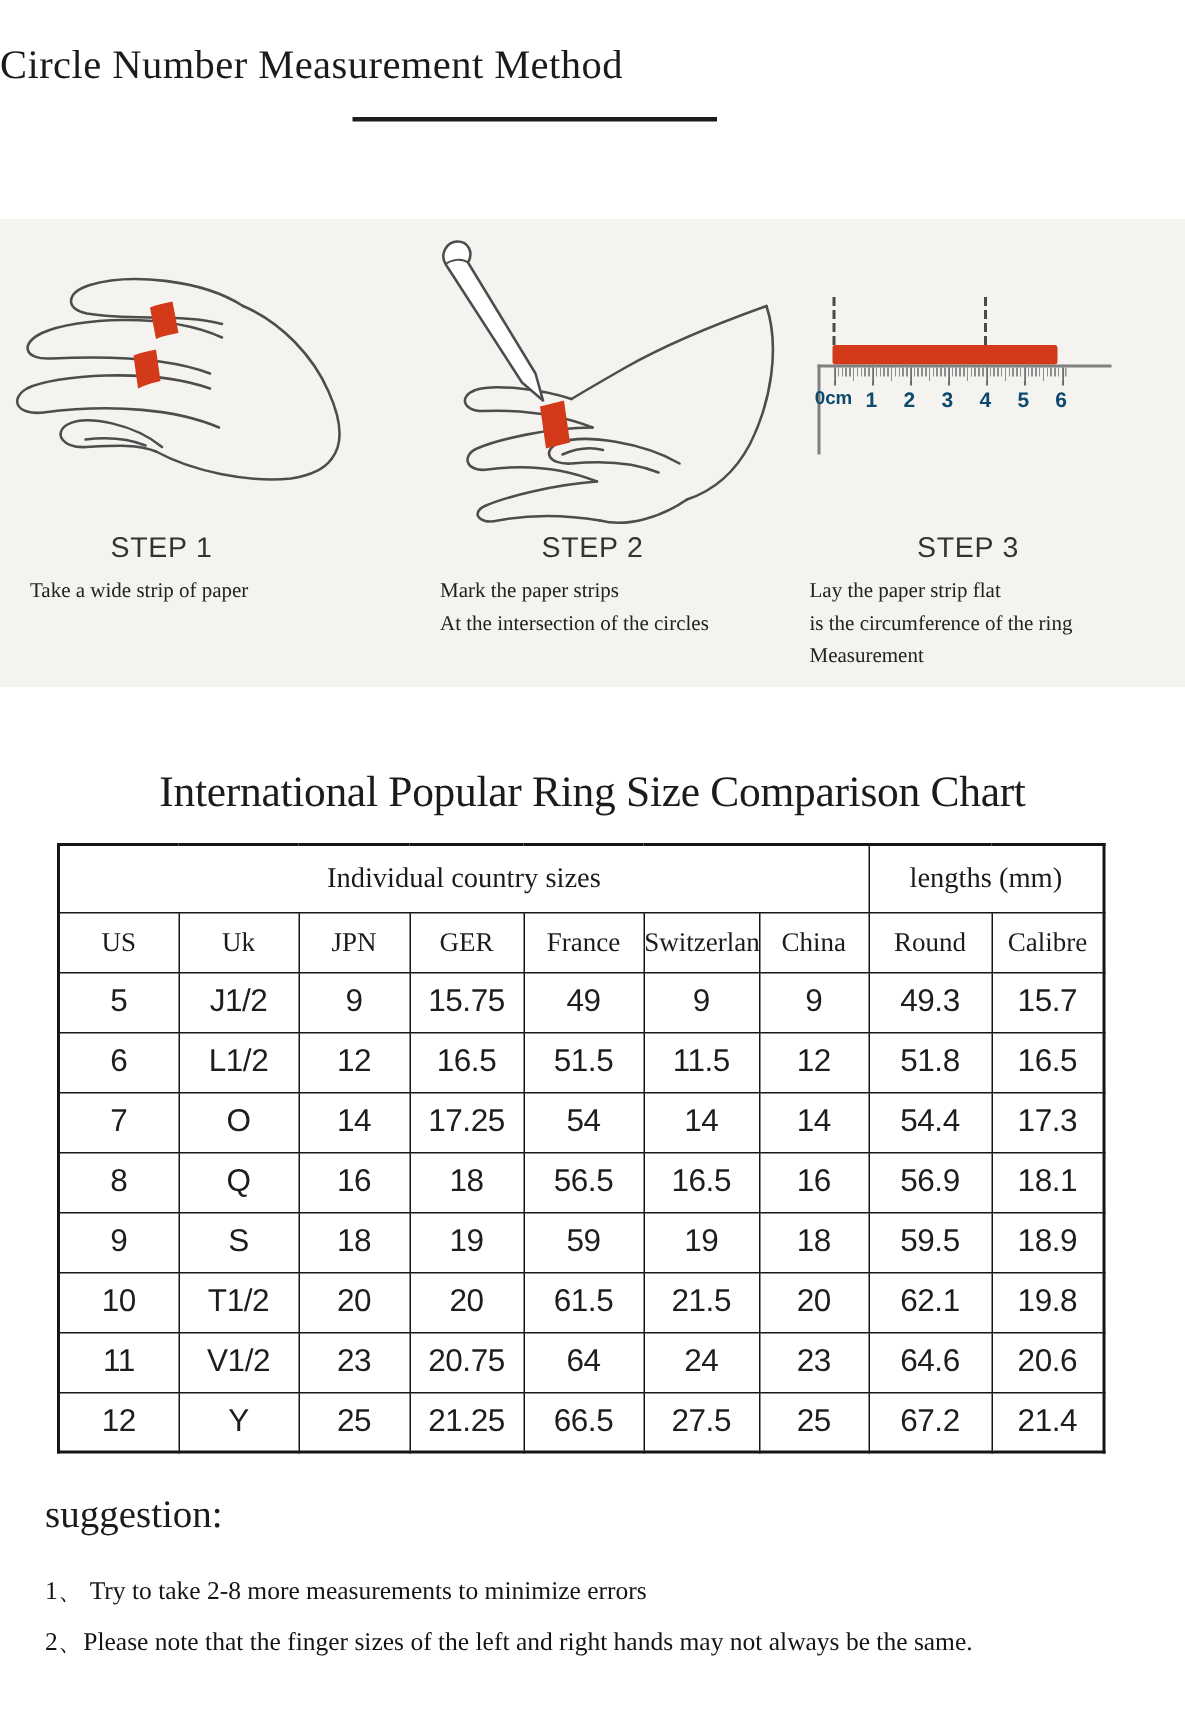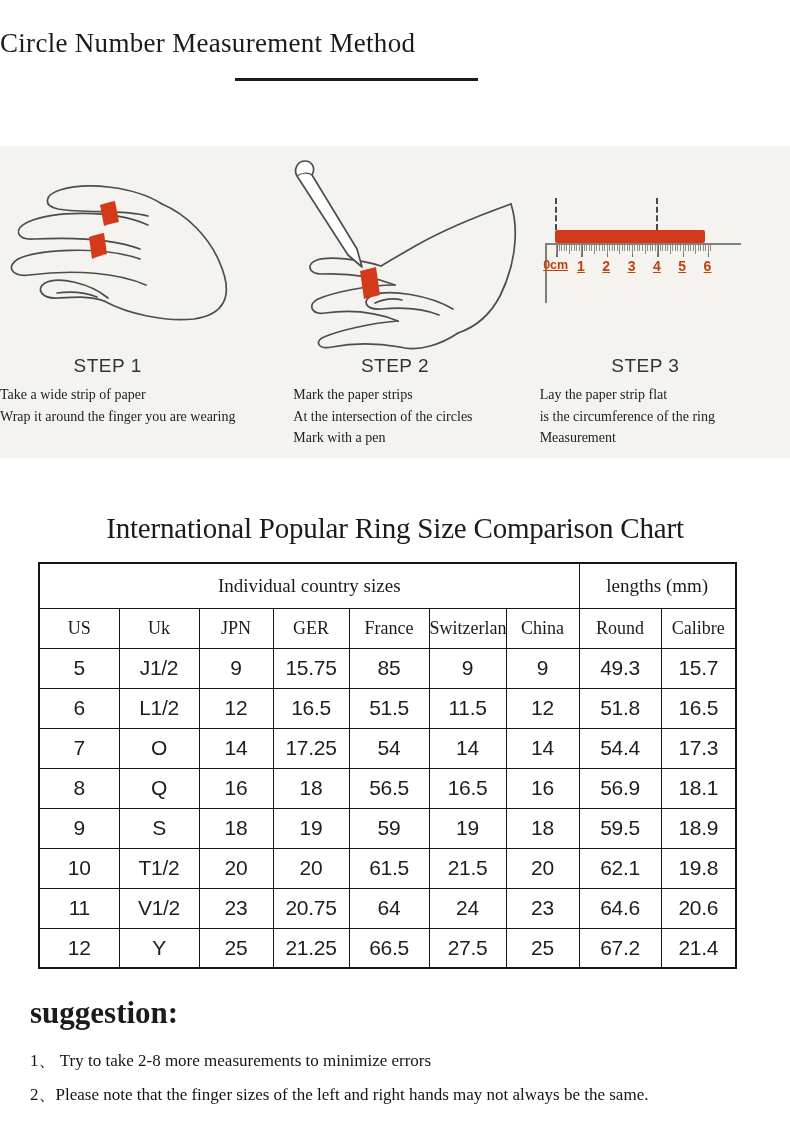--- a/index.html
+++ b/index.html
@@ -28,21 +28,21 @@
   .illus { position:relative; height:205px; }
   .step-label {
     margin-top:4px; text-align:center;
     font-family:"Liberation Sans","DejaVu Sans",sans-serif;
     font-size:19px; color:#333; letter-spacing:.5px;
   }
   .step-lines {
     margin-top:7px; font-size:14px; line-height:21.5px; color:#222;
   }
   .step-line { white-space:nowrap; }
-  .step-col.c1 .step-lines { padding-left:0; }
+  .step-col.c1 .step-lines { padding-left:20px; }
   .step-col.c2 .step-lines { padding-left:30px; }
   .step-col.c3 .step-lines { padding-left:13px; }
   .step-col.c1 .step-label { transform:translateX(-24px); }
   .step-col.c3 .step-label { transform:translateX(-13px); }
 
   
   .ruler-strip { position:absolute; left:28px; top:84px; width:150px; height:13px;
     background:#d23a1a; border-radius:2px; }
   .ruler-dash  { position:absolute; top:52px; height:32px; width:0;
     border-left:2px dashed #4a4a4a; }
@@ -50,21 +50,21 @@
   .ruler-base  { position:absolute; left:18px; top:97px; width:196px; height:2px; background:#808080; }
   .ruler-left  { position:absolute; left:18px; top:97px; width:2px; height:60px; background:#808080; }
   .ticks { position:absolute; left:29px; top:99px; width:155px; }
   .t-minor { height:6px;  background:repeating-linear-gradient(to right,#8d8d8d 0 1px,transparent 1px 2.53px); }
   .t-half  { height:9px;  background:repeating-linear-gradient(to right,#8d8d8d 0 1px,transparent 1px 12.65px); }
   .t-cm    { height:12px; background:repeating-linear-gradient(to right,#6c6c6c 0 1.5px,transparent 1.5px 25.3px); }
   .ruler-labels { position:absolute; left:0; top:112px; width:100%; height:20px; }
   .ruler-labels span {
     position:absolute; transform:translateX(-50%);
     font-family:"Liberation Sans","DejaVu Sans",sans-serif;
-    font-weight:700; font-size:14px; color:#c2410c;text-decoration:underline;
+    font-weight:700; font-size:14px; color:#0c4a6e;
   }
   .ruler-labels span:first-child { font-size:12.5px; }
 
   
   .table-title {
     position:absolute; top:512px; left:0; width:100%;
     text-align:center; font-size:29px; font-weight:400; letter-spacing:-.2px;font-family:Liberation Serif, serif;
   }
   table.size-table {
     position:absolute; top:562px; left:38px; width:697px;
@@ -78,21 +78,21 @@
   .size-table thead tr.group th { height:45px; font-size:19px;margin-top:48px; }
   .size-table thead tr.cols  th { height:40px; font-size:18px; }
   .size-table thead th.swiss { font-size:13px; }
   .size-table tbody td {
     height:40px; font-size:21px; color:#1d1d1d;
     font-family:"Liberation Sans","DejaVu Sans",sans-serif;
     font-stretch:condensed; letter-spacing:-.3px;
   }
 
   
-  .sg-heading { position:absolute; top:995px; left:30px; font-size:31px; font-weight:700; }
+  .sg-heading { position:absolute; top:995px; left:30px; font-size:26px; font-weight:400; }
   .sg-list { position:absolute; top:1051px; left:30px; font-size:17px; color:#141414; }
   .sg-item { white-space:nowrap; margin-bottom:14px; line-height:20px; }
 
   svg { display:block; }
 </style>
 </head>
 <body>
 
 <div class="page">
 
@@ -115,21 +115,20 @@
           </g>
           <g fill="#d23a1a" stroke="none">
             <path d="M100,59 C105,57 110,56 115,55 L119,76 C114,77 108,78 104,80 Z"></path>
             <path d="M89,91 C94,89 99,88 104,87 L107,108 C102,109 96,111 92,113 Z"></path>
           </g>
         </svg>
       </div>
       <div class="step-label">STEP 1</div>
       <div class="step-lines">
           <div class="step-line">Take a wide strip of paper</div>
-          <div class="step-line">Wrap it around the finger you are wearing</div>
         </div>
     </div>
 
     <div class="step-col c2">
       <div class="illus">
         <svg viewBox="0 0 263 205" width="263" height="205">
           <g fill="none" stroke="#4d4d4d" stroke-width="1.7" stroke-linecap="round" stroke-linejoin="round">
             <path d="M248,58 C220,68 184,82 154,99 C140,107 128,114 118,120"></path>
             <path d="M118,120 C96,113 66,110 54,114 C43,118 45,128 59,128 C86,127 112,131 132,139"></path>
             <path d="M132,139 C103,139 69,147 55,153 C44,158 48,169 62,167 C91,163 115,167 135,175"></path>
@@ -145,21 +144,20 @@
           <g fill="#ffffff" stroke="#4d4d4d" stroke-width="1.7" stroke-linejoin="round">
             <path d="M34,30 C30,23 35,15 42,15 C49,15 53,22 49,29 L94,103 L99,121 L85,109 Z"></path>
           </g>
           <path d="M34,30 C38,27 45,26 49,29" fill="none" stroke="#4d4d4d" stroke-width="1.2"></path>
         </svg>
       </div>
       <div class="step-label">STEP 2</div>
       <div class="step-lines">
           <div class="step-line">Mark the paper strips</div>
           <div class="step-line">At the intersection of the circles</div>
-          <div class="step-line">Mark with a pen</div>
         </div>
     </div>
 
     <div class="step-col c3">
       <div class="illus">
         <div class="ruler-dash dash-0"></div>
         <div class="ruler-dash dash-4"></div>
         <div class="ruler-strip"></div>
         <div class="ruler-base"></div>
         <div class="ruler-left"></div>
@@ -215,21 +213,21 @@
         <th>Round</th>
         <th>Calibre</th>
       </tr>
     </thead>
     <tbody>
         <tr>
           <td>5</td>
           <td>J1/2</td>
           <td>9</td>
           <td>15.75</td>
-          <td>85</td>
+          <td>49</td>
           <td>9</td>
           <td>9</td>
           <td>49.3</td>
           <td>15.7</td>
         </tr>
         <tr>
           <td>6</td>
           <td>L1/2</td>
           <td>12</td>
           <td>16.5</td>

